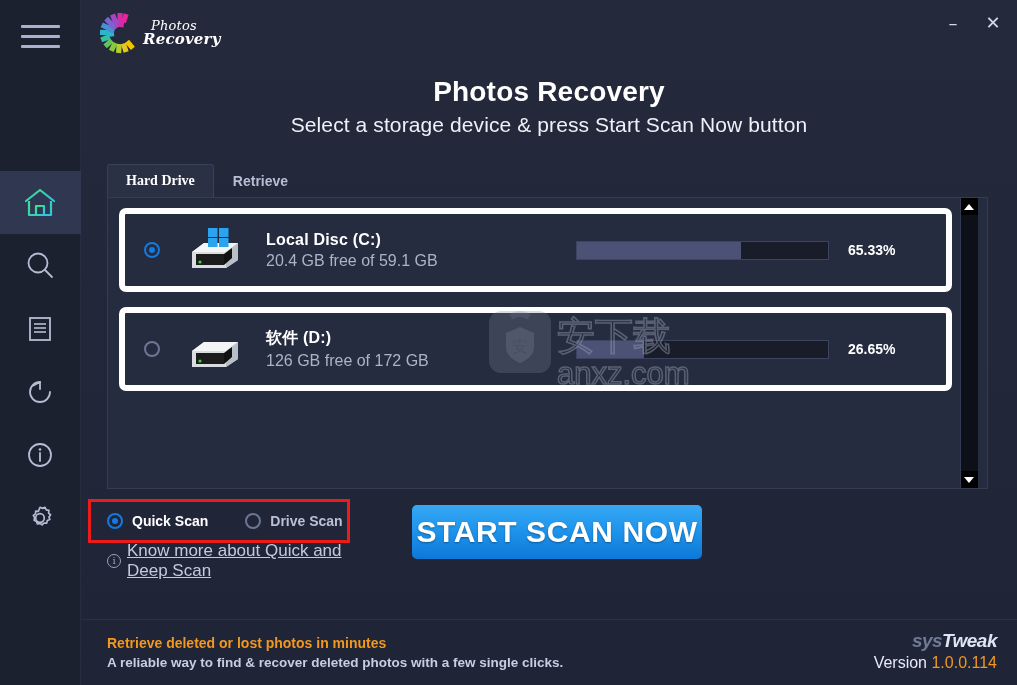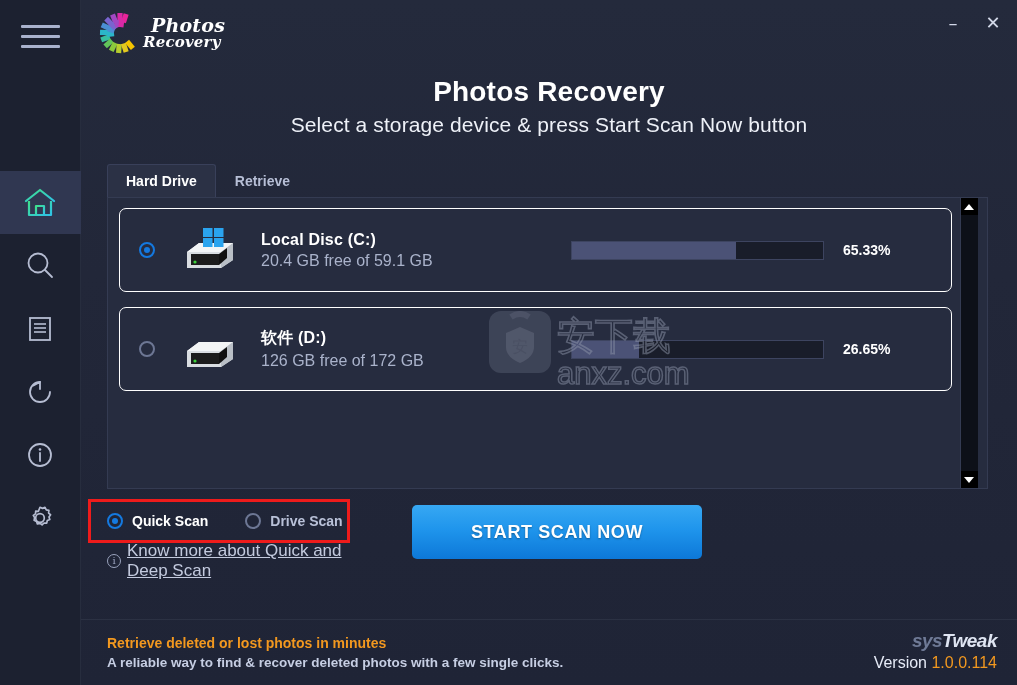--- a/index.html
+++ b/index.html
@@ -61,21 +61,21 @@
     display: flex; align-items: center;
     padding: 8px 0 0 14px; gap: 6px;
   }
   #brand-logo { width: 50px; height: 50px; }
   #brand-text {
     color: #ffffff;
     font-family: "DejaVu Serif", serif;
     font-style: italic;
     line-height: 1.0;
   }
-  #brand-text .l1 { font-size: 19px; font-weight: bold; letter-spacing: .2px; display:block; }
+  #brand-text .l1 { font-size: 13px; font-weight: normal; letter-spacing: .2px; display:block; }
   #brand-text .l2 { font-size: 15px; font-weight: bold; letter-spacing: .2px; display:block; margin-left:-8px;}
   #wincontrols {
     position: absolute; right: 8px; top: 9px;
     display: flex; gap: 8px; align-items: center;
   }
   .winbtn {
     width: 32px; height: 28px; cursor: pointer;
     display: flex; align-items: center; justify-content: center;
     color: #d2d8e8; font-size: 18px; line-height: 1;
     font-family: "DejaVu Sans", sans-serif;
@@ -103,39 +103,40 @@
     color: #b7bfd6; cursor: pointer;
     border: 1px solid transparent;
     border-bottom: none;
     background: transparent;
     border-radius: 3px 3px 0 0;
   }
   .tab.active {
     color: #ffffff;
     background: #2b3145;
     border-color: #39405a;
+    font-family: Liberation Serif, serif;
   }
 
   
   #devicepanel {
     margin: 0 0 0 26px;
     width: 881px; height: 292px;
     background: #262c3f;
     border: 1px solid #343b52;
     position: relative;
     display: flex;
     flex: 0 0 292px;
   }
   #devicelist {
     width: 852px; height: 100%;
     padding: 10px 0 0 11px;
   }
   .device-row {
     width: 833px; height: 84px;
-    border: 1px solid #ffffff;
+    border: 6px solid #ffffff;
     border-radius: 7px;
     background: #262c3f;
     display: flex; align-items: center;
     margin-bottom: 15px; cursor: pointer;
     position: relative;
   }
   .radio {
     width: 16px; height: 16px; border-radius: 50%;
     border: 2px solid #6d7794;
     margin-left: 19px;
@@ -225,21 +226,21 @@
   }
   #knowmore .km-text {
     color: #c3cade; font-size: 17px;
     text-decoration: underline;
   }
   #startbtn {
     margin-left: 45px; margin-top: 2px;
     width: 290px; height: 54px;
     border-radius: 5px;
     background: linear-gradient(180deg, #37a8f3 0%, #1f95ec 45%, #0d78d8 100%);
-    color: #ffffff; font-size: 18px; font-weight: bold;
+    color: #ffffff; font-size: 30px; font-weight: bold;
     letter-spacing: .6px;
     display: flex; align-items: center; justify-content: center;
     cursor: pointer; border: none;
     text-shadow: 0 1px 2px rgba(0,0,0,.35);
     font-family: "Liberation Sans", sans-serif;
   }
 
   
   #footer {
     margin-top: auto; height: 66px;

